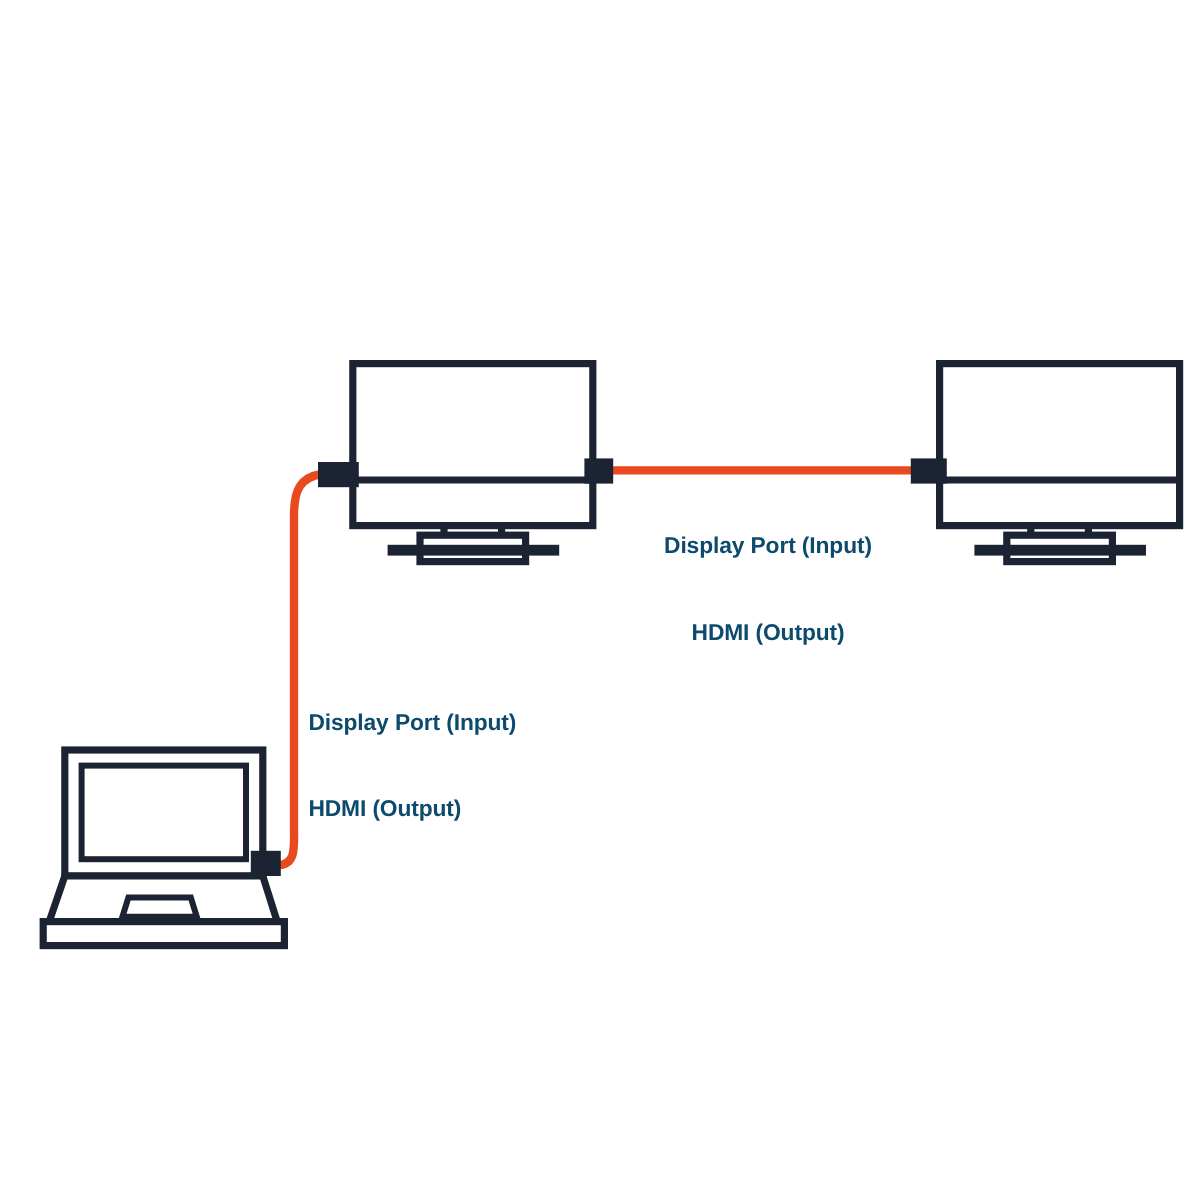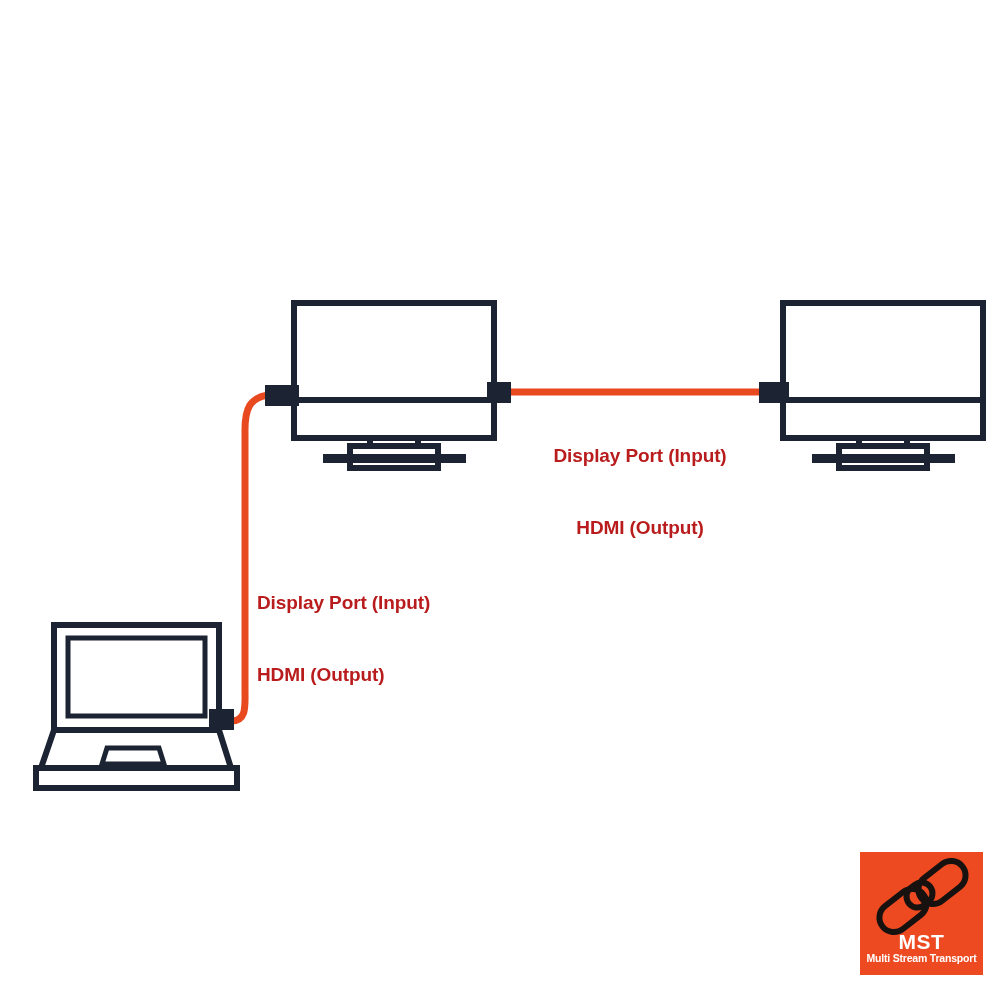--- a/index.html
+++ b/index.html
@@ -17,21 +17,21 @@
   }
   #stage {
     position: absolute;
     left: 0;
     top: 0;
     width: 1000px;
     height: 1000px;
   }
   .label {
     position: absolute;
-    color: #b91c1c;
+    color: #0c4a6e;
     font-family: "Liberation Sans", sans-serif;
     font-weight: bold;
     font-size: 19px;
     line-height: 24px;
     white-space: pre;
     letter-spacing: -0.1px;
   }
   #label-cable2 {
     left: 510px;
     top: 396px;
@@ -154,28 +154,14 @@
   <div class="label" id="label-cable2">
     <span class="line">Display Port (Input)</span>
     <span class="line">HDMI (Output)</span>
   </div>
 
   <div class="label" id="label-cable1">
     <span class="line">Display Port (Input)</span>
     <span class="line">HDMI (Output)</span>
   </div>
 
-  <div id="mst-logo">
-    <svg class="logo-chain" viewBox="0 0 104 84">
-      <g fill="none" stroke="#17120F" stroke-width="6" stroke-linecap="round" stroke-linejoin="round">
-
-        <rect x="46" y="12" width="52" height="29" rx="14.5" ry="14.5" transform="rotate(-38 72 26.5)"></rect>
-
-        <rect x="36" y="28" width="27" height="22" rx="11" ry="11" transform="rotate(-38 49.5 39)"></rect>
-
-        <rect x="7" y="40" width="52" height="29" rx="14.5" ry="14.5" transform="rotate(-38 33 54.5)"></rect>
-      </g>
-    </svg>
-    <div class="logo-title">MST</div>
-    <div class="logo-sub">Multi Stream Transport</div>
-  </div>
 
 </div>
 
 </body></html>

